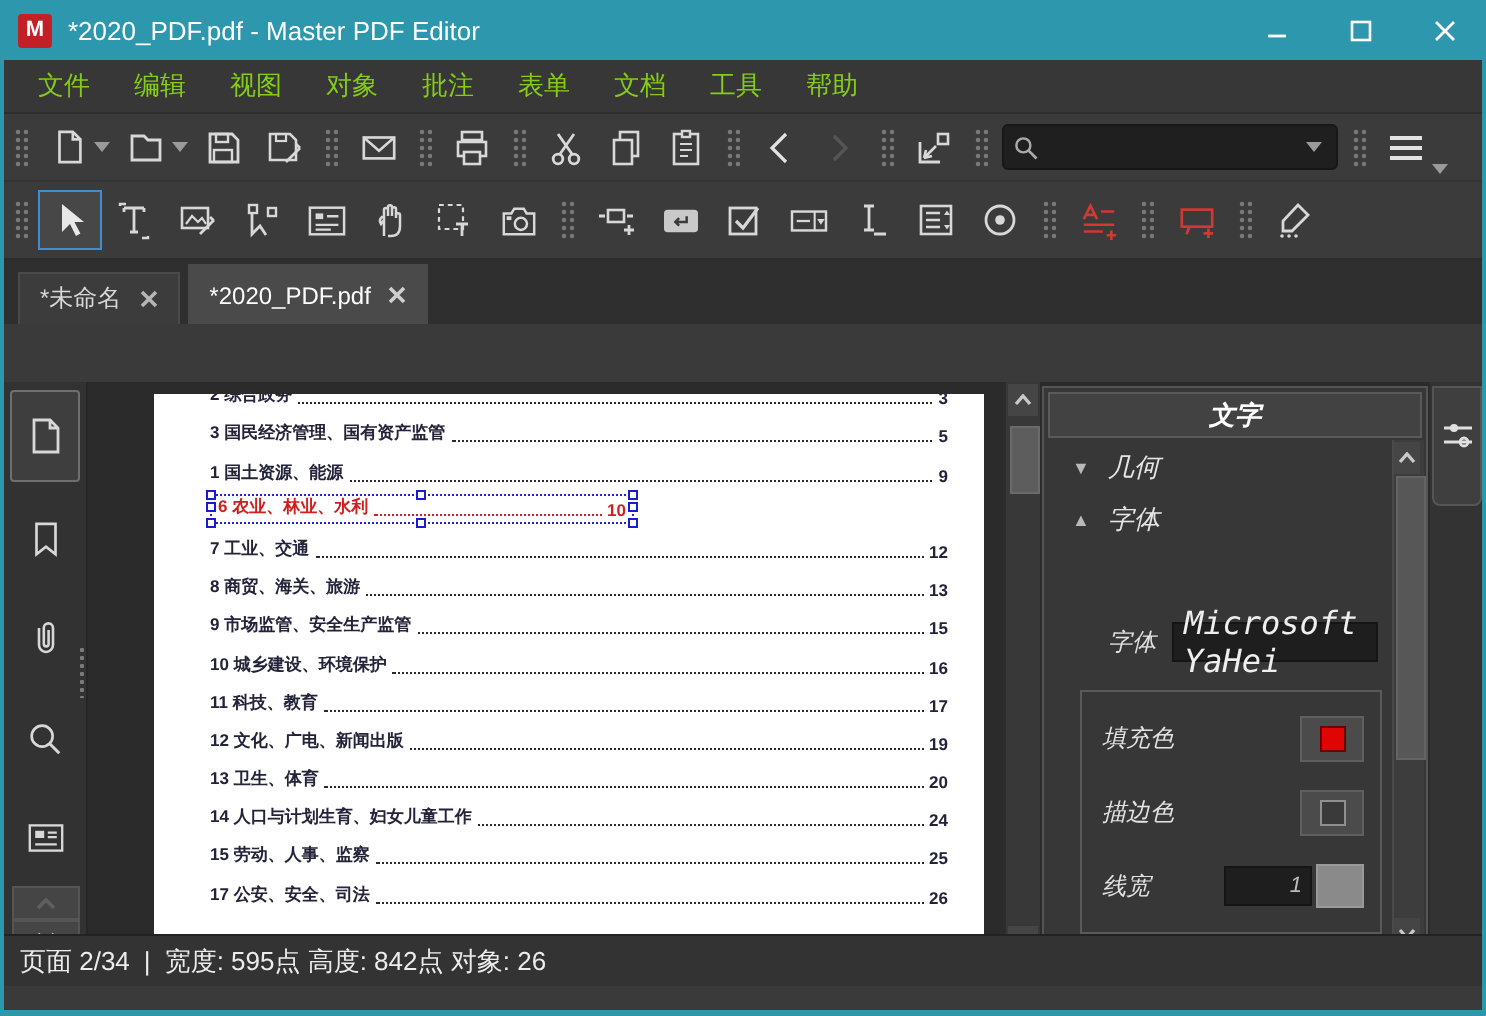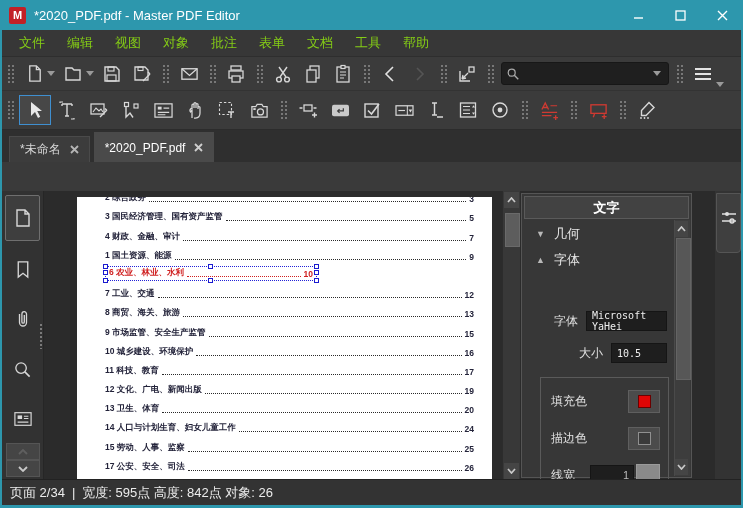--- a/index.html
+++ b/index.html
@@ -61,49 +61,49 @@
   .selwrap .h{position:absolute;width:5px;height:5px;background:#fff;border:1px solid #1b1bd0;box-sizing:border-box;}
   .h.tl{left:-3px;top:-3px;} .h.ml{left:-3px;top:50%;margin-top:-3px;} .h.bl{left:-3px;bottom:-3px;}
   .h.tc{left:50%;margin-left:-3px;top:-3px;} .h.bc{left:50%;margin-left:-3px;bottom:-3px;}
   .h.tr{right:-3px;top:-3px;} .h.mr{right:-3px;top:50%;margin-top:-3px;} .h.br{right:-3px;bottom:-3px;}
   .rest{flex:1;}
   
   .dscroll{position:absolute;left:500px;top:0;width:17px;bottom:0;background:#383838;border-left:1px solid #2c2c2c;}
   .sc-btn{position:absolute;left:1px;width:15px;height:16px;background:#454545;display:flex;align-items:center;justify-content:center;}
   .sc-thumb{position:absolute;left:2px;width:13px;background:#5d5d5d;border:1px solid #6a6a6a;}
   
-  .panel{position:absolute;left:519px;top:2px;width:171px;bottom:2px;background:#373737;border:1px solid #555;box-sizing:border-box;}
+  .panel{position:absolute;left:519px;top:2px;width:193px;bottom:2px;background:#373737;border:1px solid #555;box-sizing:border-box;font-style:italic;}
   .phead{height:21px;margin:2px;background:#424242;border:1px solid #5a5a5a;color:#fff;font-weight:bold;
          font-size:13px;display:flex;align-items:center;justify-content:center;}
   .psec{display:flex;align-items:center;gap:9px;padding-left:14px;height:22px;color:#e6e6e6;font-size:13px;margin-top:4px;}
   .tri{color:#b9b9b9;font-size:9px;}
   .frow{display:flex;align-items:center;font-size:12px;color:#e2e2e2;margin:0 24px 0 32px;}
   .frow .lab{margin-right:8px;}
   .tinput{background:#1e1e1e;border:1px solid #151515;color:#eee;height:18px;display:flex;align-items:center;
-          padding:0 5px;font-family:"DejaVu Sans Mono","Liberation Mono",monospace;font-size:10px;}
+          padding:0 5px;font-family:"DejaVu Sans Mono","Liberation Mono",monospace;font-size:16px;}
   .groupbox{margin:14px 22px 0 18px;border:1px solid #5a5a5a;padding:12px 8px 10px 10px;}
   .grow{display:flex;align-items:center;font-size:12px;color:#e2e2e2;margin-bottom:14px;}
   .gsel{margin-left:auto;width:92px;height:20px;background:#454545;border:1px solid #6a6a6a;display:flex;
         align-items:center;font-size:12px;color:#f0f0f0;padding:0 4px;}
   .gsel .caret{margin-left:auto;border-top-color:#c9c9c9;}
   .swbtn{margin-left:auto;width:30px;height:21px;background:#4b4b4b;border:1px solid #5f5f5f;
          display:flex;align-items:center;justify-content:center;}
   .sw{width:13px;height:13px;box-sizing:border-box;}
   .spinfield{margin-left:auto;width:34px;height:18px;background:#1e1e1e;border:1px solid #151515;color:#bbb;
              font-size:11px;display:flex;align-items:center;justify-content:flex-end;padding:0 4px;}
   .spinbtn{width:22px;height:20px;background:#8a8a8a;border:1px solid #9a9a9a;margin-left:2px;
            display:flex;align-items:center;justify-content:center;}
   .pscroll{position:absolute;right:1px;top:26px;bottom:1px;width:15px;background:#3d3d3d;border-left:1px solid #4a4a4a;}
   .pthumb{position:absolute;left:1px;width:13px;background:#575757;border:1px solid #646464;}
   
   .rightstrip{position:absolute;left:713px;top:0;right:0;bottom:0;background:#333;}
   .striptab{position:absolute;left:1px;top:2px;width:25px;height:60px;background:#3f3f3f;border:1px solid #555;
             border-radius:0 0 4px 4px;display:flex;align-items:flex-start;justify-content:center;padding-top:14px;box-sizing:border-box;}
   
-  .statusbar{position:absolute;left:0;right:0;bottom:0;height:25px;background:#333;border-top:1px solid #222;
+  .statusbar{position:absolute;left:0;right:0;bottom:12px;height:25px;background:#333;border-top:1px solid #222;
              display:flex;align-items:center;gap:7px;padding-left:8px;color:#ececec;font-size:13px;}
 </style>
 </head>
 <body>
 
 <div class="win">
 
   <div class="titlebar">
     <div class="appicon">
         <span>M</span>
@@ -438,25 +438,20 @@
           <div class="toc" id="toc-list">
               <div class="toc-row partial-top">
                 <span>2 综合政务</span>
                 <span class="leader"></span>
                 <span>3</span>
               </div>
               <div class="toc-row">
                 <span>3 国民经济管理、国有资产监管</span>
                 <span class="leader"></span>
                 <span>5</span>
-              </div>
-              <div class="toc-row">
-                <span>4 财政、金融、审计</span>
-                <span class="leader"></span>
-                <span>7</span>
               </div>
               <div class="toc-row">
                 <span>1 国土资源、能源</span>
                 <span class="leader"></span>
                 <span>9</span>
               </div>
               <div class="toc-row sel">
                 <span class="selwrap">
                   <i class="h tl"></i>
                   <i class="h tc"></i>
@@ -552,24 +547,20 @@
         </div>
         <div class="psec">
           <span class="tri">▲</span>
           <span>字体</span>
         </div>
 
         <div class="frow" style="margin-top:40px;">
           <span class="lab">字体</span>
           <div class="tinput" style="flex:1;">Microsoft YaHei</div>
         </div>
-        <div class="frow" style="margin-top:12px;justify-content:flex-end;">
-          <span class="lab">大小</span>
-          <div class="tinput" style="width:44px;">10.5</div>
-        </div>
 
         <div class="groupbox">
           <div class="grow">
             <span>填充色</span>
             <div class="swbtn">
                 <div class="sw" style="background:#e00505;border:1px solid #6b0000;"></div>
               </div>
           </div>
           <div class="grow">
             <span>描边色</span>

